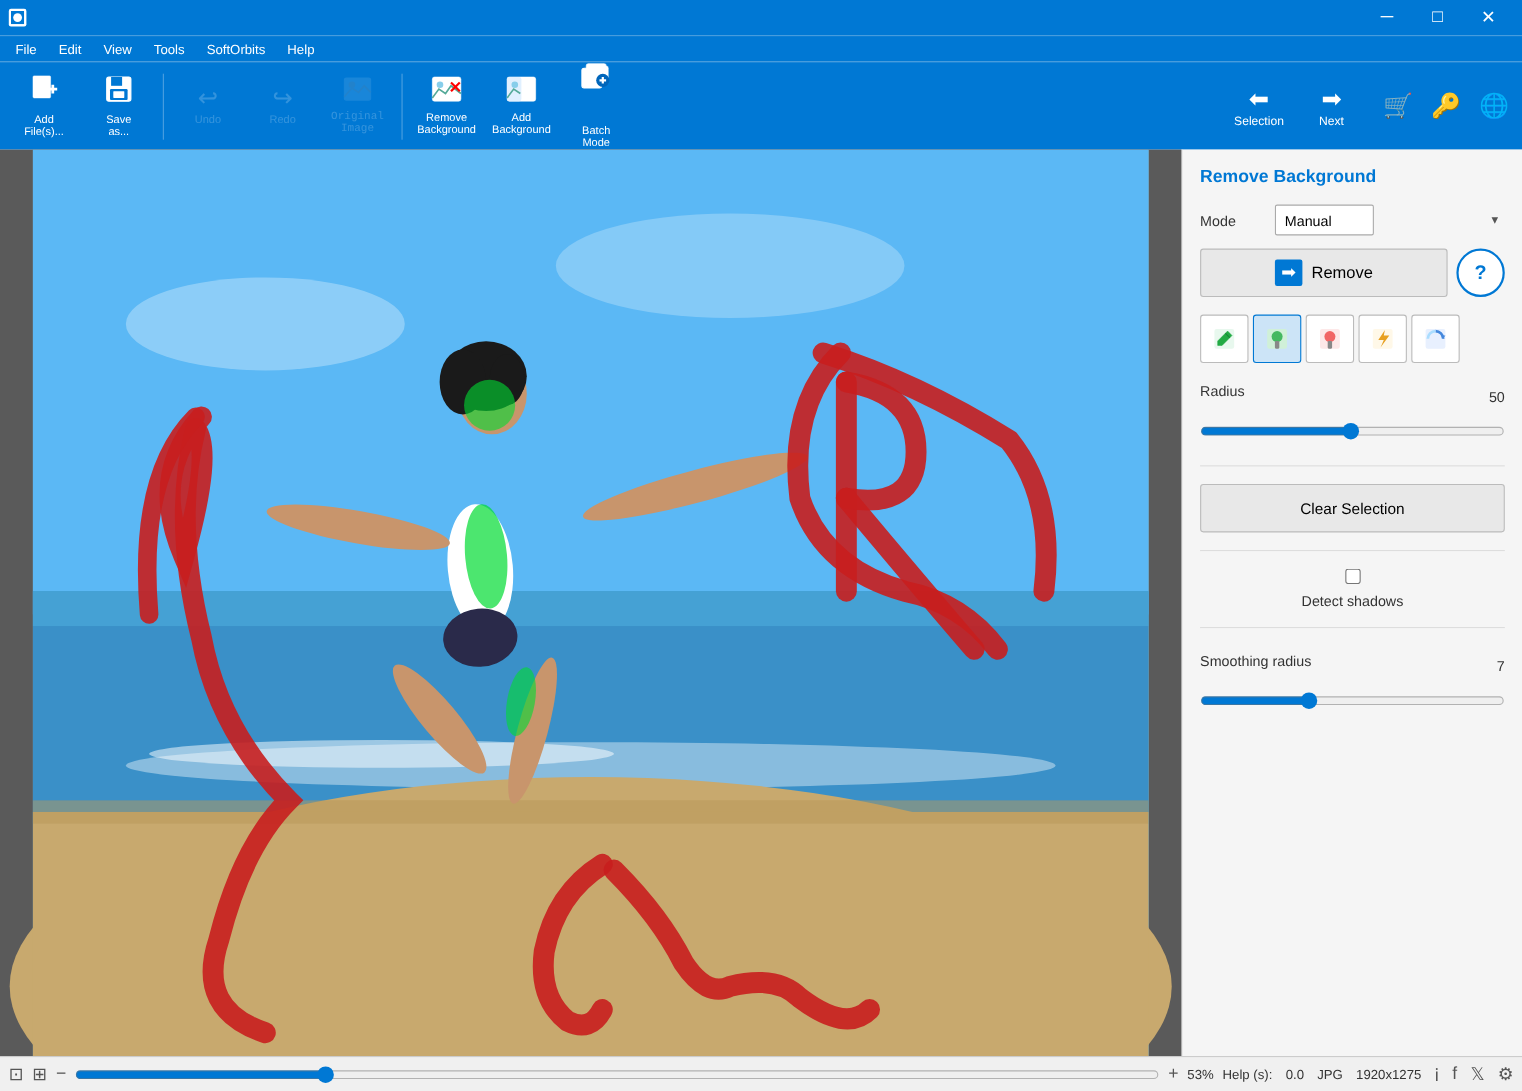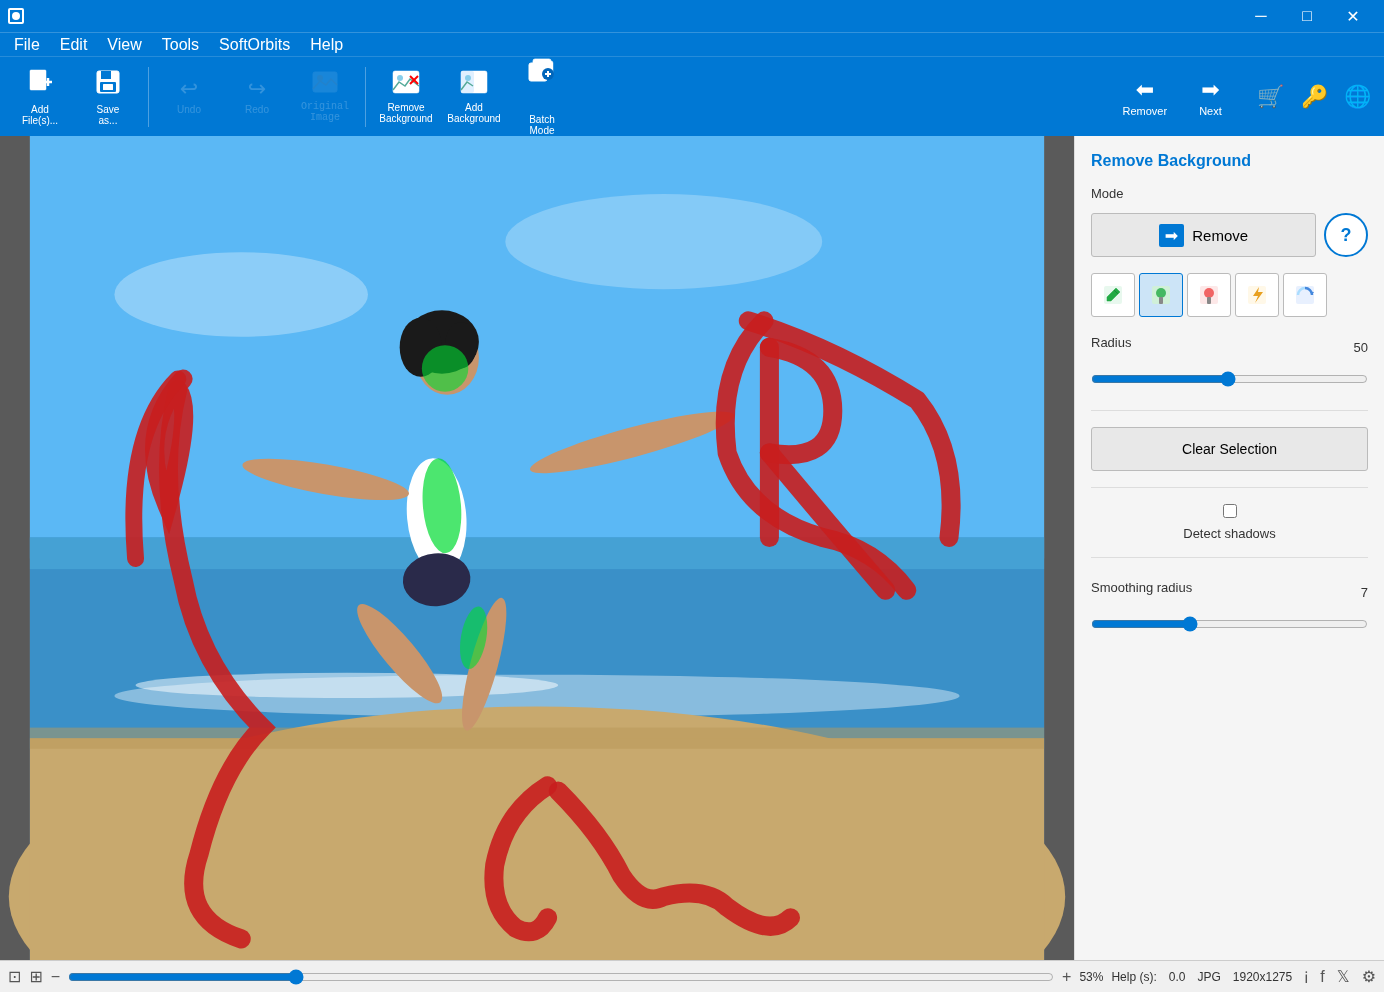--- a/index.html
+++ b/index.html
@@ -26,21 +26,21 @@
       color: white;
       height: 24px;
       display: flex;
       align-items: center;
       padding: 0 4px;
       border-top: 1px solid rgba(255,255,255,0.2);
     }
     .menu-item {
       padding: 2px 10px;
       cursor: pointer;
-      font-size: 16px;
+      font-size: 12px;
       border-radius: 3px;
     }
 
     
     .toolbar {
       background: #0078d4;
       height: 80px;
       display: flex;
       align-items: center;
       padding: 0 8px;
@@ -428,21 +428,21 @@
     <span style="white-space:pre-line;font-size:10px;margin-top:24px;">Batch
 Mode</span>
   </div>
 
   <div class="toolbar-spacer"></div>
 
   <div class="toolbar-nav">
     <div class="toolbar-nav-row">
       <div class="nav-btn">
         <span class="nav-icon">⬅</span>
-        <span>Remover</span>
+        <span>Selection</span>
       </div>
       <div class="nav-btn">
         <span class="nav-icon">➡</span>
         <span>Next</span>
       </div>
     </div>
   </div>
 
   <div class="toolbar-right-icons">
     <span class="toolbar-right-icon">🛒</span>
@@ -514,20 +514,27 @@
       <path d="M500,620 Q540,660 560,700 Q580,730 600,720 Q640,710 660,730 Q700,760 720,740" stroke="rgba(200,30,30,0.9)" stroke-width="18" fill="none" stroke-linecap="round"></path>
       <path d="M490,615 Q450,640 440,690 Q435,730 460,750 Q480,760 490,740" stroke="rgba(200,30,30,0.9)" stroke-width="18" fill="none" stroke-linecap="round"></path>
     </svg>
   </div>
 
   <div class="right-panel">
     <div class="panel-title">Remove Background</div>
 
     <div class="panel-row">
       <span class="panel-label">Mode</span>
+      <div class="select-wrapper">
+        <select class="panel-select">
+          <option>Manual</option>
+          <option>Automatic</option>
+          <option>Magic Wand</option>
+        </select>
+      </div>
     </div>
 
     <div class="remove-btn-row">
       <button class="remove-btn">
         <span class="remove-btn-icon">➡</span>
         <span>Remove</span>
       </button>
       <button class="help-btn">
         <span>?</span>
       </button>

